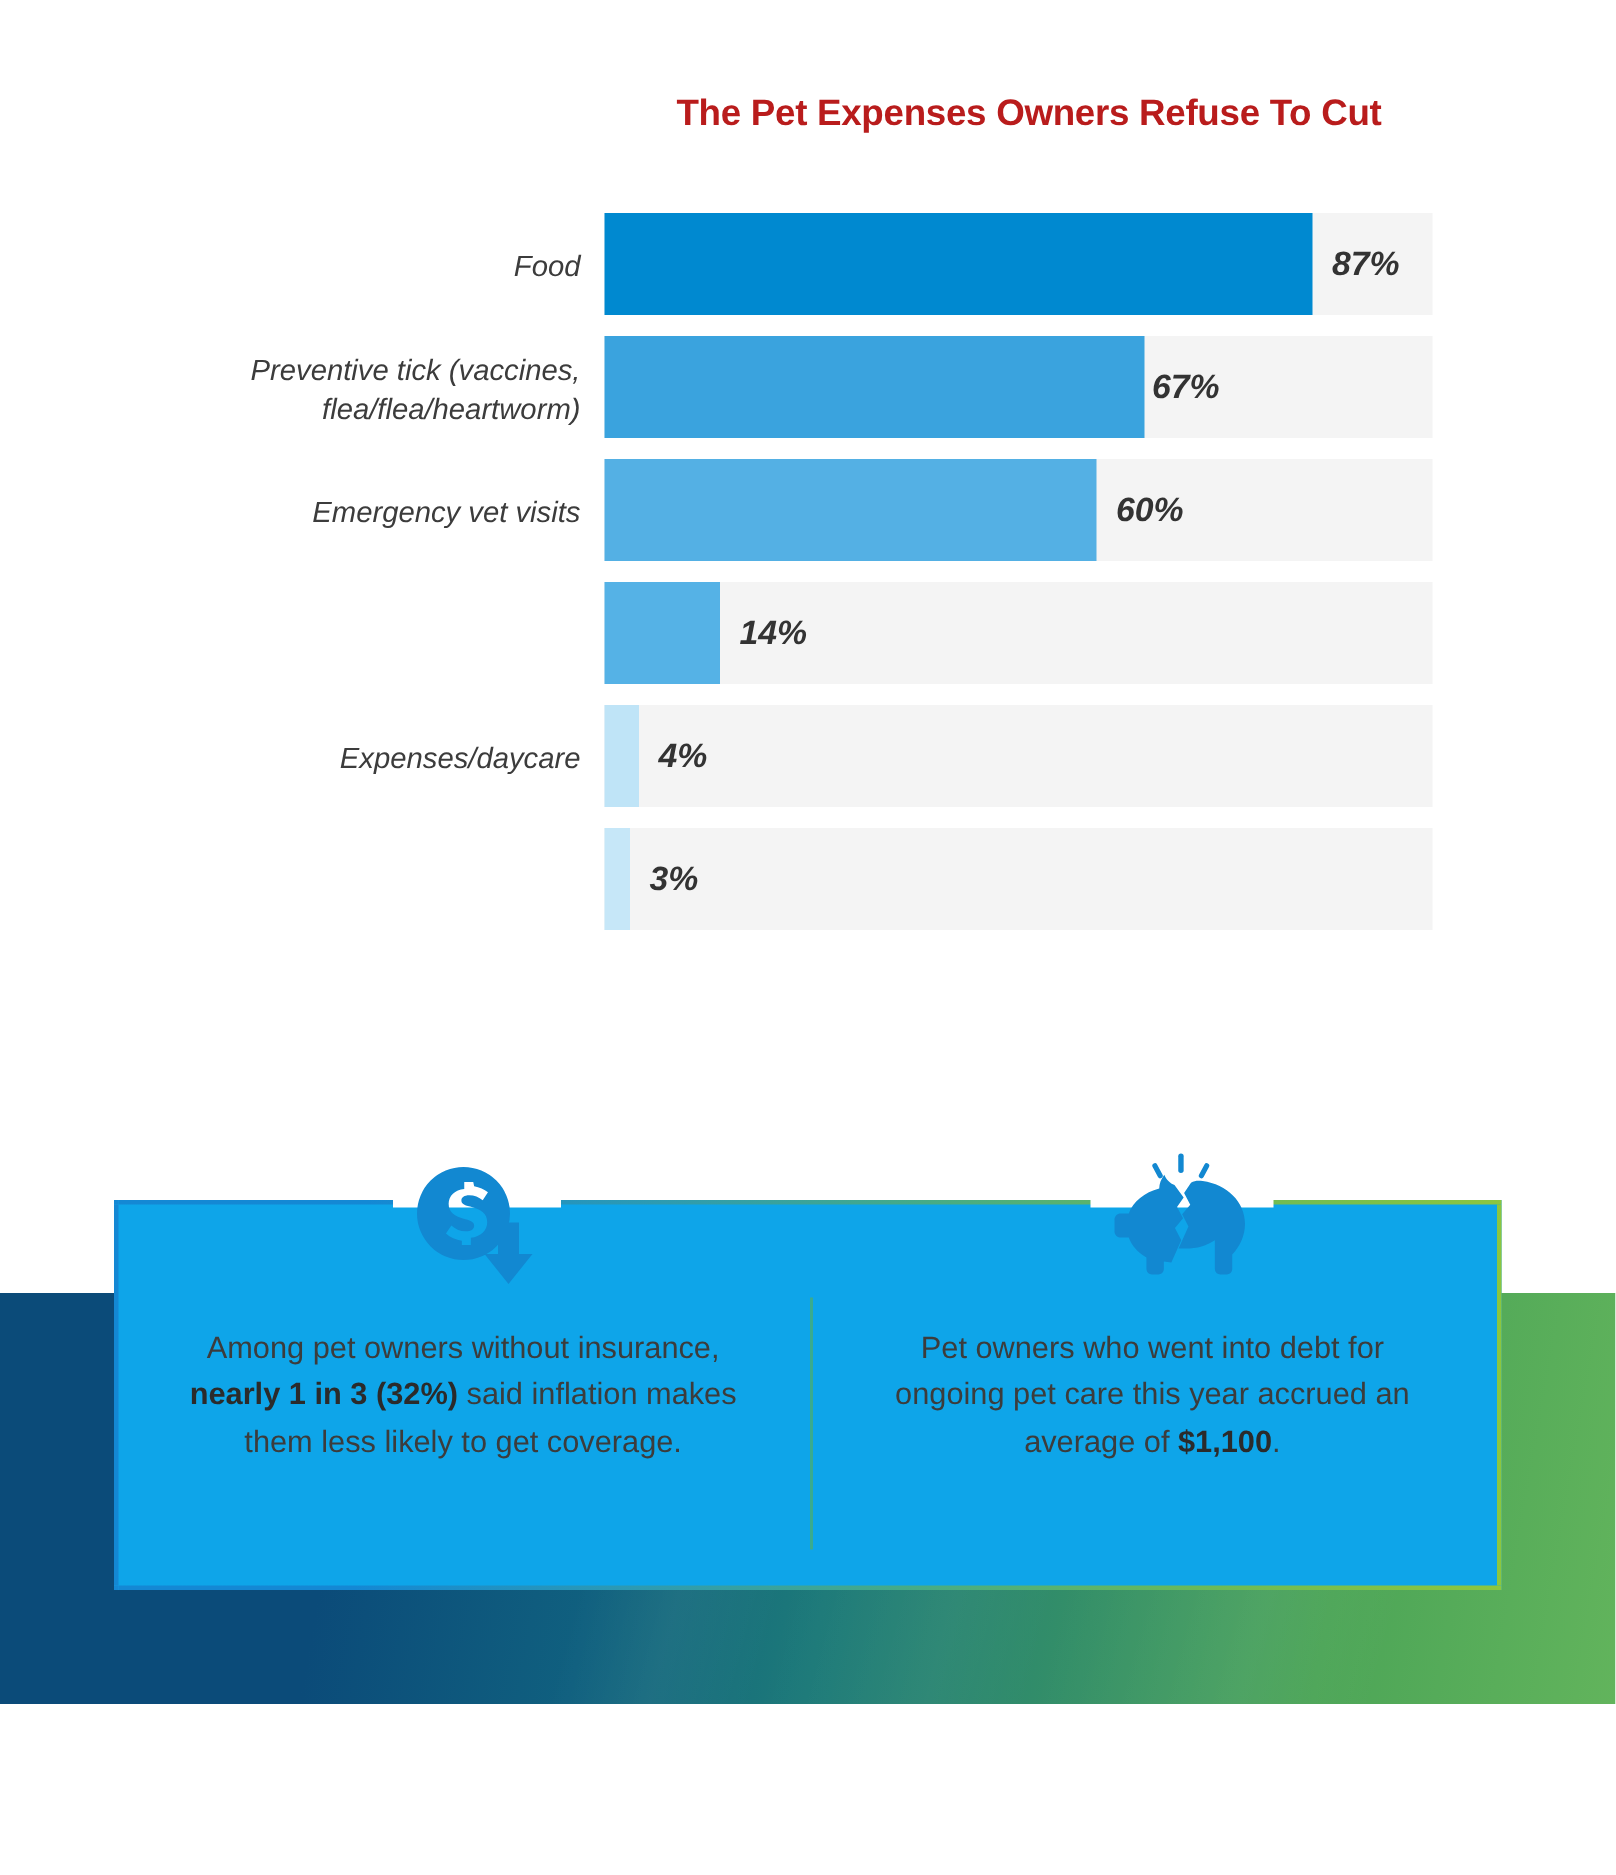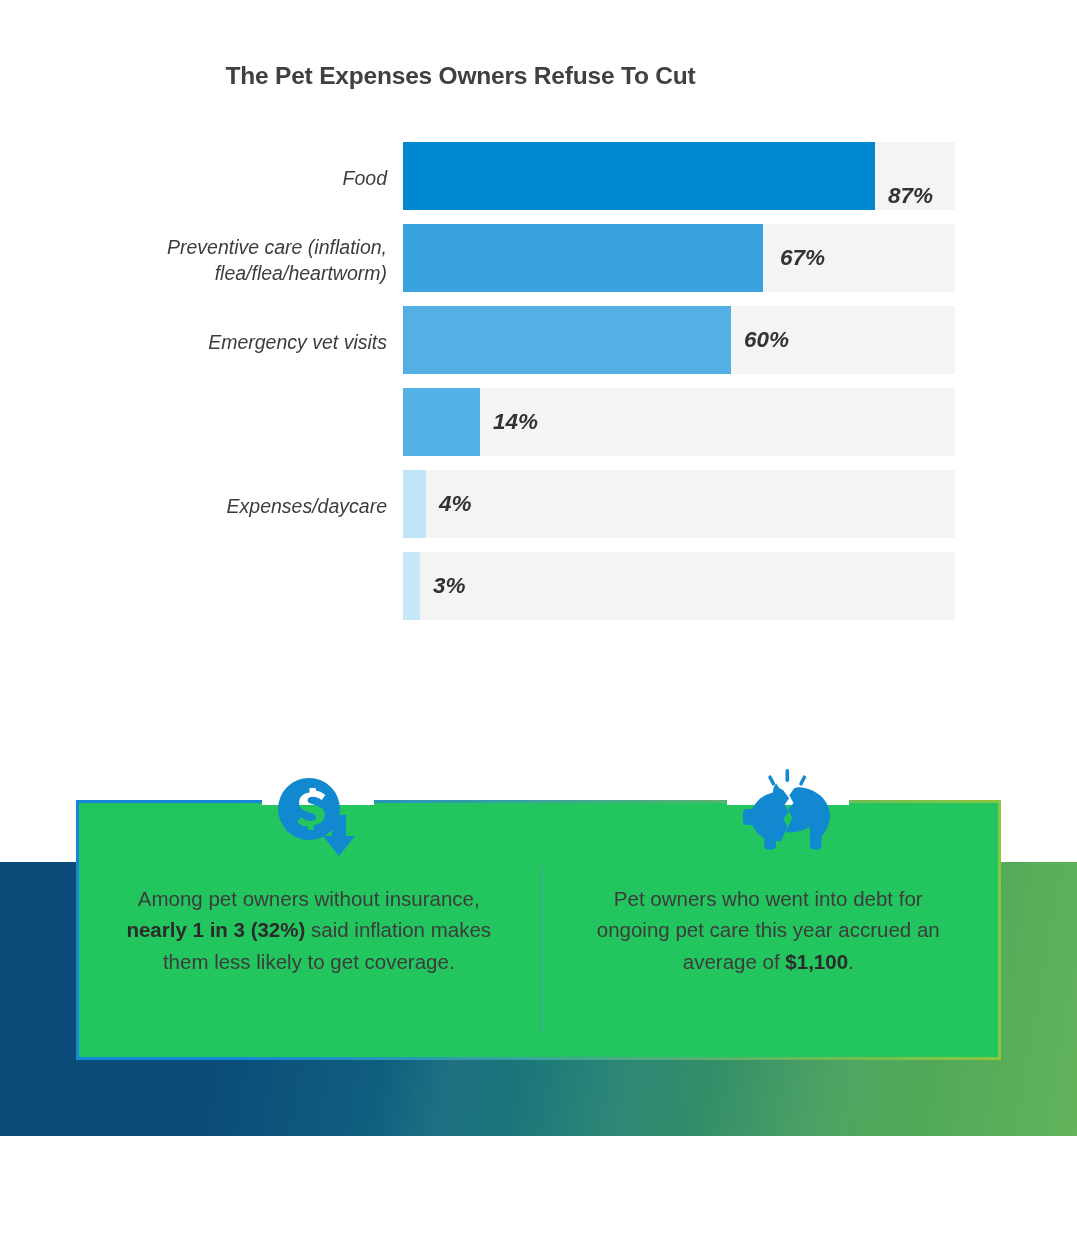--- a/index.html
+++ b/index.html
@@ -18,24 +18,24 @@
     height: 1250px;
     background: #ffffff;
   }
 
   
   .title {
     position: absolute;
     top: 62px;
     left: 0;
     width: 921px;
-    text-align: center;
+    text-align: right;
     font-size: 24.5px;
     font-weight: bold;
-    color: #404040;
+    color: #b91c1c;
     letter-spacing: -0.2px;
   }
 
   
   .chart {
     position: absolute;
     top: 138px;
     left: 0;
     width: 1077px;
     font-style: italic;
@@ -110,21 +110,21 @@
     pointer-events: none;
   }
 
   
   .card {
     position: absolute;
     left: 76px;
     top: 800px;
     width: 925px;
     height: 260px;
-    background: #22c55e;
+    background: #0ea5e9;
     border: 3px solid transparent;
     border-image: linear-gradient(92deg,
       #1488d4 0%, #1488d4 18%, #2d9ab2 38%,
       #46ab86 58%, #6cba56 80%, #8dc63f 100%) 1;
   }
 
   .card-inner {
     position: relative;
     width: 100%;
     height: 100%;
@@ -190,32 +190,32 @@
   <div class="title">The Pet Expenses Owners Refuse To Cut</div>
 
   <div class="chart">
 
     <div class="bar-row">
       <div class="bar-label">
         <div>Food</div>
       </div>
       <div class="bar-track">
         <div class="bar-fill" id="f0" style="width: 472px; background: rgb(0, 137, 208);"></div>
-        <div class="bar-value" id="v0" style="left: 485px; margin-top: 20px;">87%</div>
+        <div class="bar-value" id="v0" style="left: 485px;">87%</div>
       </div>
     </div>
 
     <div class="bar-row">
       <div class="bar-label">
-        <div>Preventive care (inflation,</div>
+        <div>Preventive tick (vaccines,</div>
         <div>flea/flea/heartworm)</div>
       </div>
       <div class="bar-track">
         <div class="bar-fill" id="f1" style="width: 360px; background: rgb(58, 163, 222);"></div>
-        <div class="bar-value" id="v1" style="left: 377px; text-align: right;">67%</div>
+        <div class="bar-value" id="v1" style="left: 365px; text-align: right;">67%</div>
       </div>
     </div>
 
     <div class="bar-row">
       <div class="bar-label">
         <div>Emergency vet visits</div>
       </div>
       <div class="bar-track">
         <div class="bar-fill" id="f2" style="width: 328px; background: rgb(84, 176, 228);"></div>
         <div class="bar-value" id="v2" style="left: 341px;">60%</div>

